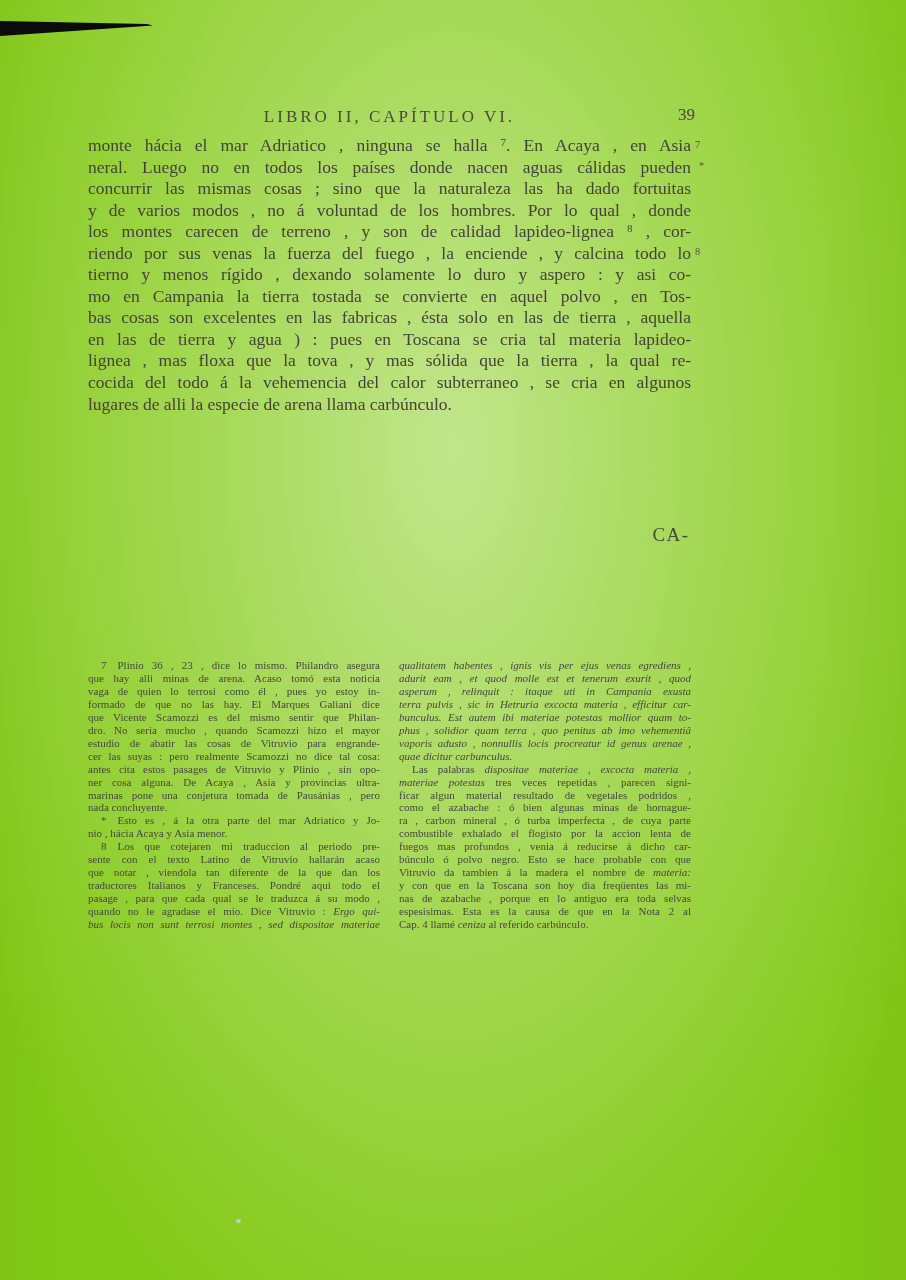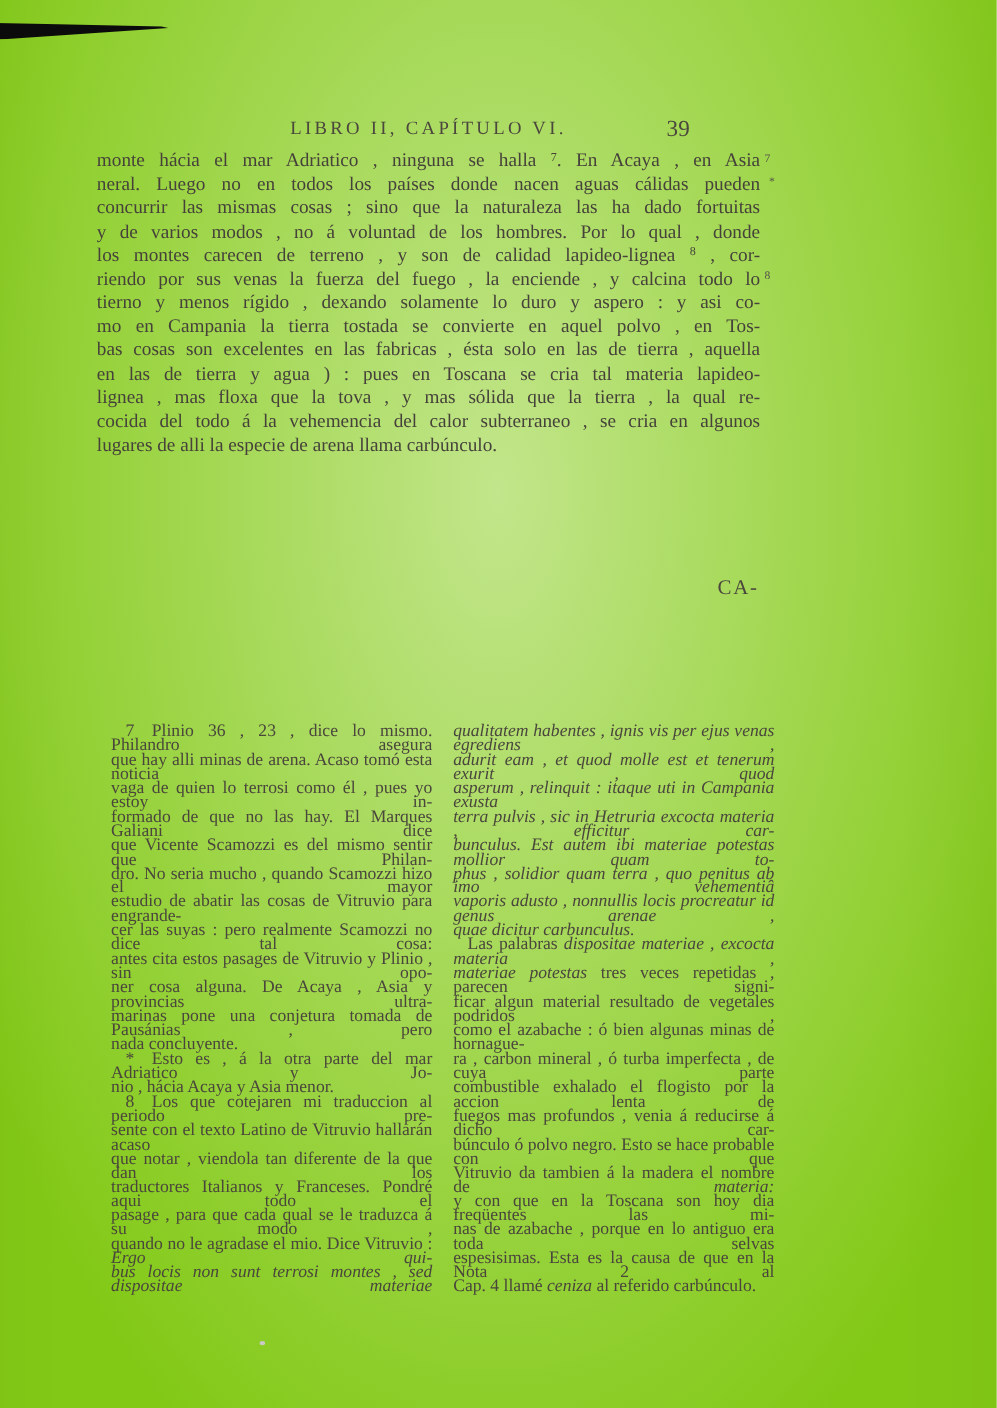--- a/index.html
+++ b/index.html
@@ -5,23 +5,23 @@
   html,body{margin:0;padding:0;}
   body{width:906px;height:1280px;background:#e9e9e7;font-family:"Liberation Serif","DejaVu Serif",serif;}
   .page{position:relative;width:906px;height:1280px;background:#fbfbf9;color:#46423a;overflow:hidden;}
   .page::before{content:"";position:absolute;inset:0;pointer-events:none;
     background:linear-gradient(90deg,rgba(0,0,0,0.02),rgba(0,0,0,0) 7%,rgba(0,0,0,0) 90%,rgba(0,0,0,0.025)),
                radial-gradient(ellipse at 50% 35%,rgba(255,255,255,0.5),rgba(0,0,0,0.015) 85%);}
   .flaw{position:absolute;left:0;top:21px;width:153px;height:15px;background:#0b0b0b;
     clip-path:polygon(0 0,96% 20%,100% 30%,0 100%);filter:blur(0.4px);}
   .running-head{position:absolute;left:88px;top:107px;width:603px;text-align:center;
     font-size:17px;letter-spacing:3px;color:#4b473d;white-space:nowrap;}
-  .pagenum{position:absolute;left:606px;top:105px;width:89px;font-size:21px;color:#4b473d;}
+  .pagenum{position:absolute;left:606px;top:105px;width:89px;text-align:right;font-size:17px;color:#4b473d;}
   .main-text{position:absolute;left:88px;top:135px;width:603px;font-size:17.5px;line-height:21.55px;}
-  .fncol{position:absolute;top:659px;width:292px;font-size:16px;line-height:12.95px;color:#4a463c;margin-left:13px;}
+  .fncol{position:absolute;top:659px;width:292px;font-size:11px;line-height:12.95px;color:#4a463c;}
   #fn-left{left:88px;}
   #fn-right{left:399px;}
   .tline{text-align:justify;text-align-last:justify;white-space:normal;}
   .tline.tlast{text-align-last:left;}
   .tline.tindent{text-indent:13px;}
   .it{font-style:italic;}
   .main-text sup{font-size:11px;line-height:0;vertical-align:5px;}
   .margin-note{position:absolute;font-size:10.5px;color:#56524a;}
   #mn7{left:695px;top:139px;}
   #mnast{left:699px;top:160px;}

